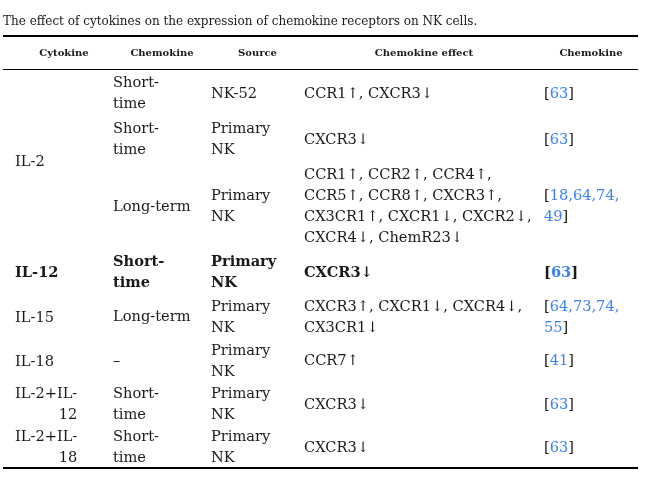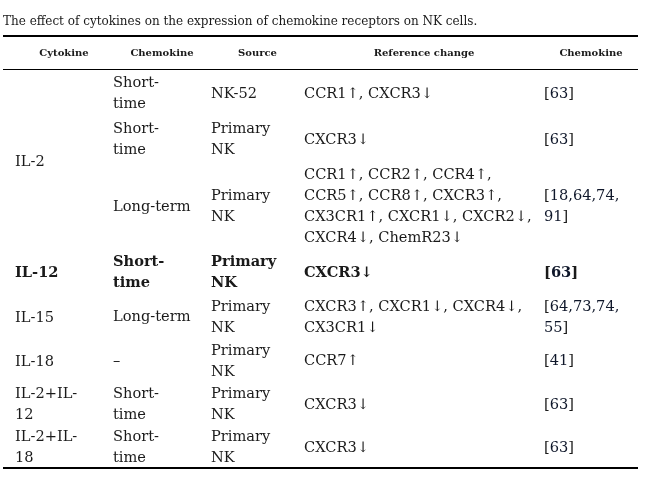--- a/index.html
+++ b/index.html
@@ -42,43 +42,43 @@
   }
   th.cyto-h { padding-left: 12px; }
   td {
     vertical-align: middle;
     font-size: 14.6px;
     line-height: 21px;
     padding: 0;
     text-align: left;
   }
   td.cyto { padding-left: 12px; }
-  .cwrap { display: inline-block; text-align: left; vertical-align: middle; }
-  .ref-link { color: #0f172a; }
+  .cwrap { display: inline-block; text-align: right; vertical-align: middle; }
+  .ref-link { color: #3b82f6; }
 </style>
 </head>
 <body>
 
 <div class="page">
   <p class="tbl-caption">The effect of cytokines on the expression of chemokine receptors on NK cells.</p>
 
   <table class="data-table">
     <colgroup>
       <col class="c1">
         <col class="c2">
         <col class="c3">
         <col class="c4">
         <col class="c5">
     </colgroup>
     <thead>
       <tr>
         <th class="cyto-h">Cytokine</th>
         <th>Chemokine</th>
         <th>Source</th>
-        <th>Reference change</th>
+        <th>Chemokine effect</th>
         <th>Chemokine</th>
       </tr>
     </thead>
     <tbody id="tbl-body">
         <tr style="height: 46px;">
           <td class="cyto" rowspan="3"><span class="cwrap">IL-2</span></td>
           <td>Short-<br>time</td>
           <td>NK-52</td>
           <td>CCR1↑, CXCR3↓</td>
           <td><span>[</span><span class="ref-link">63</span><span>]</span></td>
@@ -86,21 +86,21 @@
         <tr style="height: 46px;">
           <td>Short-<br>time</td>
           <td>Primary<br>NK</td>
           <td>CXCR3↓</td>
           <td><span>[</span><span class="ref-link">63</span><span>]</span></td>
         </tr>
         <tr style="height: 88px;">
           <td>Long-term</td>
           <td>Primary<br>NK</td>
           <td>CCR1↑, CCR2↑, CCR4↑,<br>CCR5↑, CCR8↑, CXCR3↑,<br>CX3CR1↑, CXCR1↓, CXCR2↓,<br>CXCR4↓, ChemR23↓</td>
-          <td><span>[</span><span class="ref-link">18,64,74,</span><br><span class="ref-link">91</span><span>]</span></td>
+          <td><span>[</span><span class="ref-link">18,64,74,</span><br><span class="ref-link">49</span><span>]</span></td>
         </tr>
         <tr style="height: 44px; font-weight: bold;">
           <td class="cyto" rowspan="1"><span class="cwrap">IL-12</span></td>
           <td>Short-<br>time</td>
           <td>Primary<br>NK</td>
           <td>CXCR3↓</td>
           <td><span>[</span><span class="ref-link">63</span><span>]</span></td>
         </tr>
         <tr style="height: 45px; margin-top: 40px;">
           <td class="cyto" rowspan="1"><span class="cwrap">IL-15</span></td>

